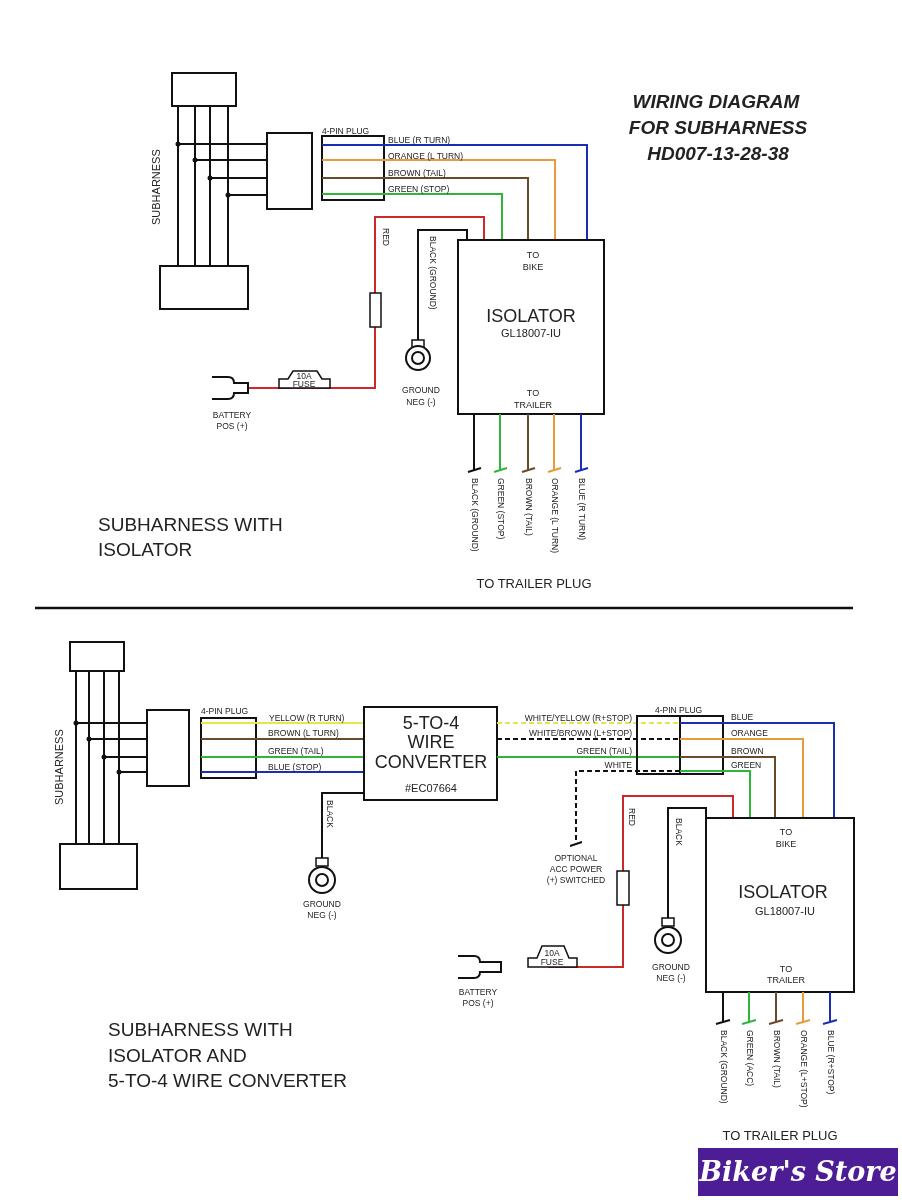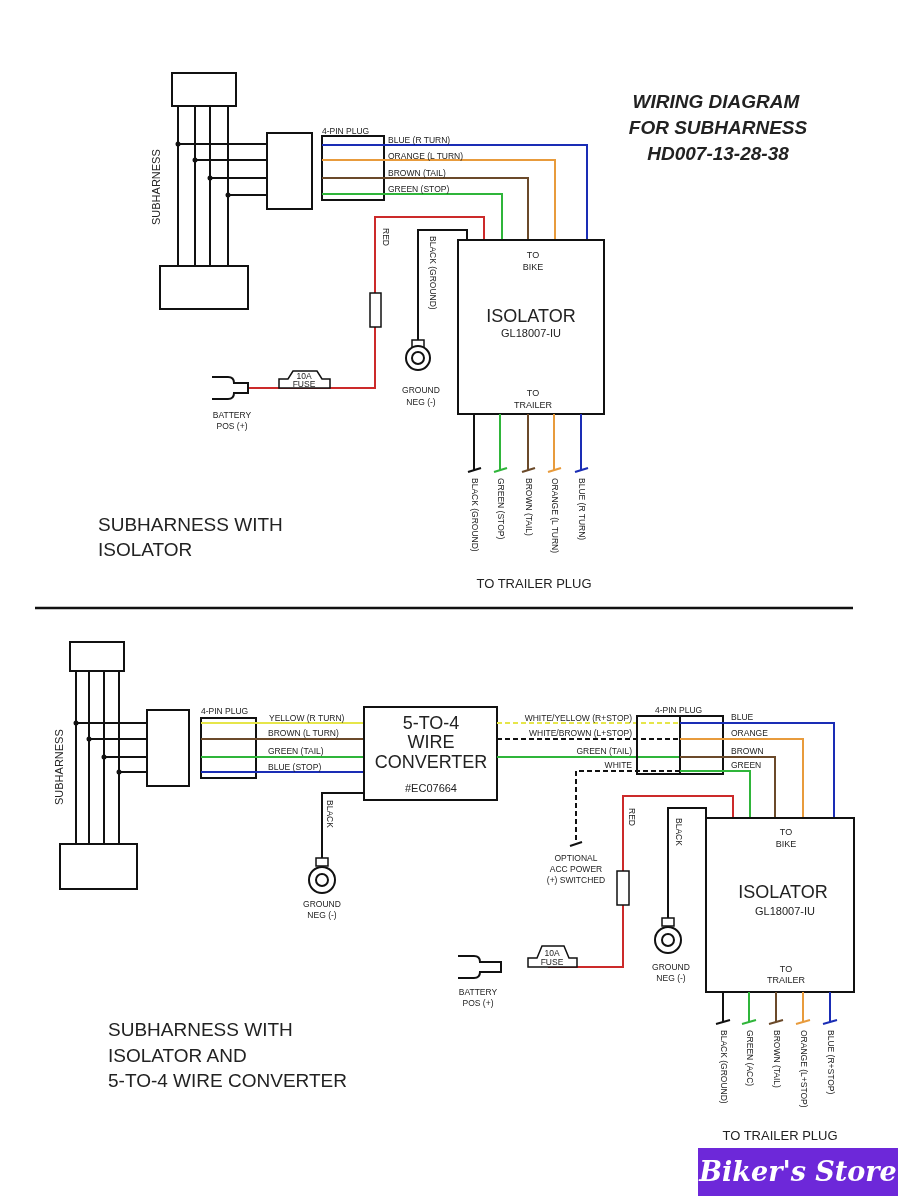--- a/index.html
+++ b/index.html
@@ -8,21 +8,21 @@
   .t { font-family: "Liberation Sans", sans-serif; fill: #222; }
   .sm { font-size: 9px; }
   .xs { font-size: 8.5px; }
   .md { font-size: 11px; }
   .big { font-size: 18px; }
   .cap { font-size: 19px; }
   .title { font-size: 19px; font-weight: bold; font-style: italic; }
   .box { fill: #fff; stroke: #111; stroke-width: 2; }
   .blk { stroke: #111; stroke-width: 2; fill: none; }
   .w { stroke-width: 2; fill: none; }
-  #wm { position: absolute; left: 698px; top: 1148px; width: 200px; height: 48px; background: #6d28d9; }
+  #wm { position: absolute; left: 698px; top: 1148px; width: 200px; height: 48px; background: #4c1d95; }
   #wm span { display: block; color: #fff; font-family: "DejaVu Serif", serif; font-style: italic; font-weight: bold; font-size: 27px; text-align: center; line-height: 48px; }
 </style>
 </head>
 <body>
 
 <svg width="902" height="1200" viewBox="0 0 902 1200">
 
   <g>
     <text class="t title" x="716" y="108" text-anchor="middle">WIRING DIAGRAM</text>
     <text class="t title" x="718" y="134" text-anchor="middle">FOR SUBHARNESS</text>

